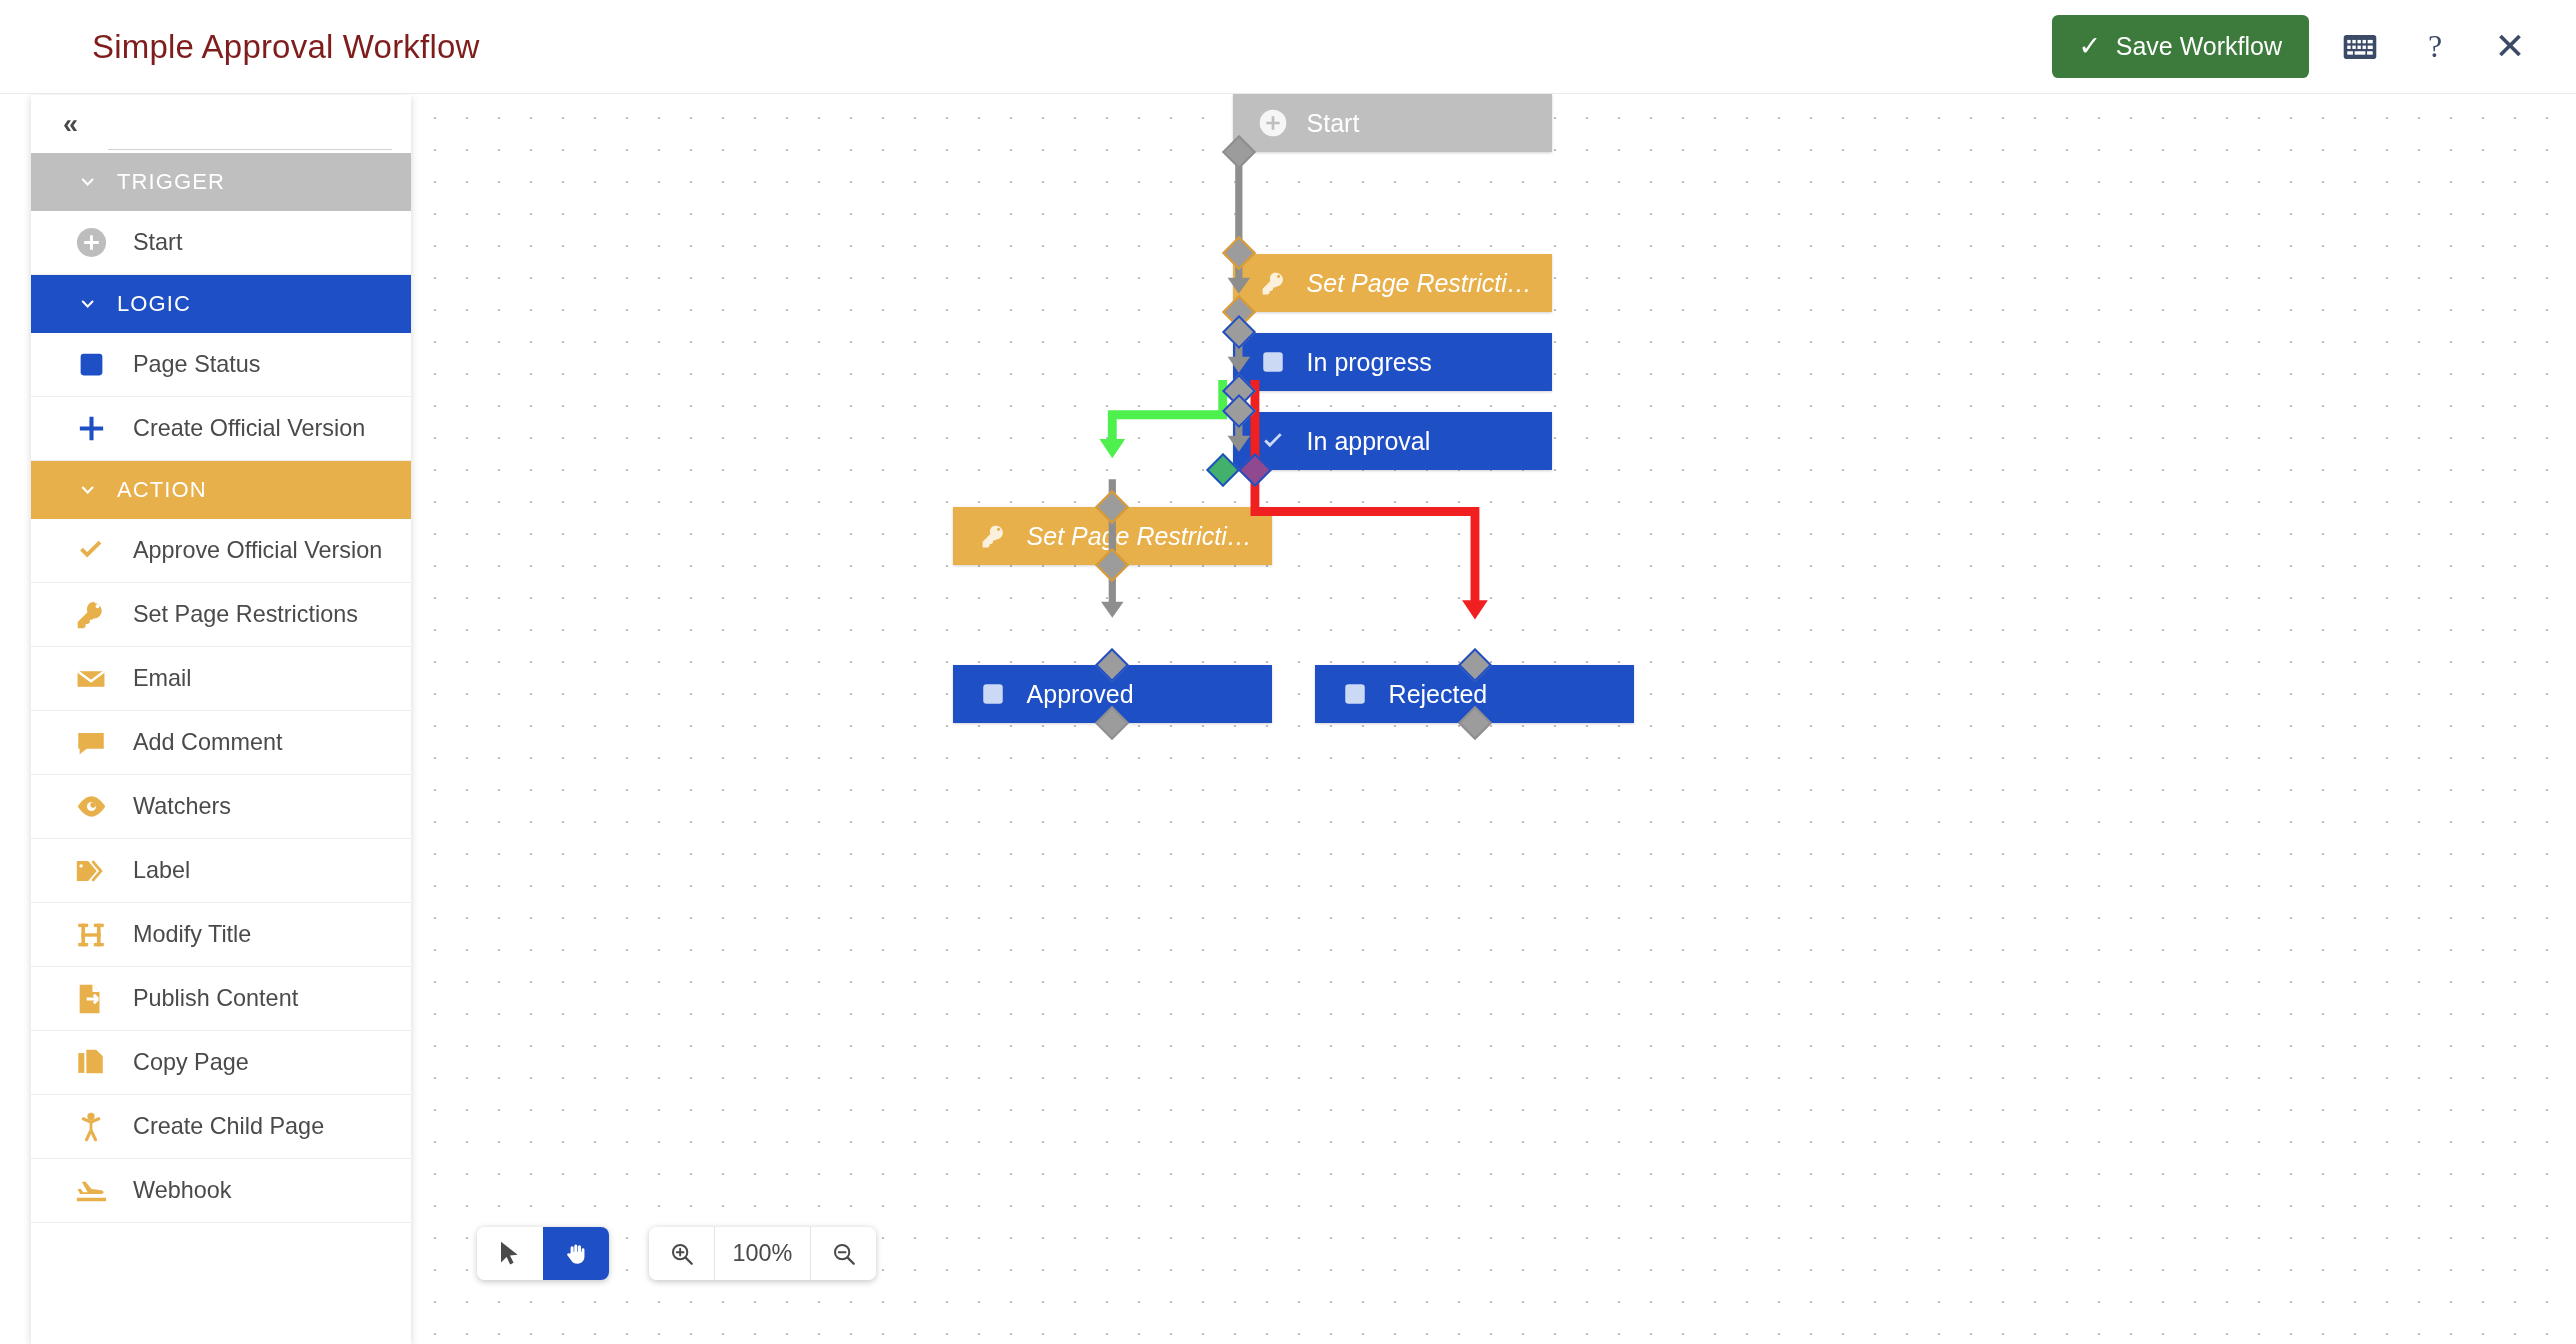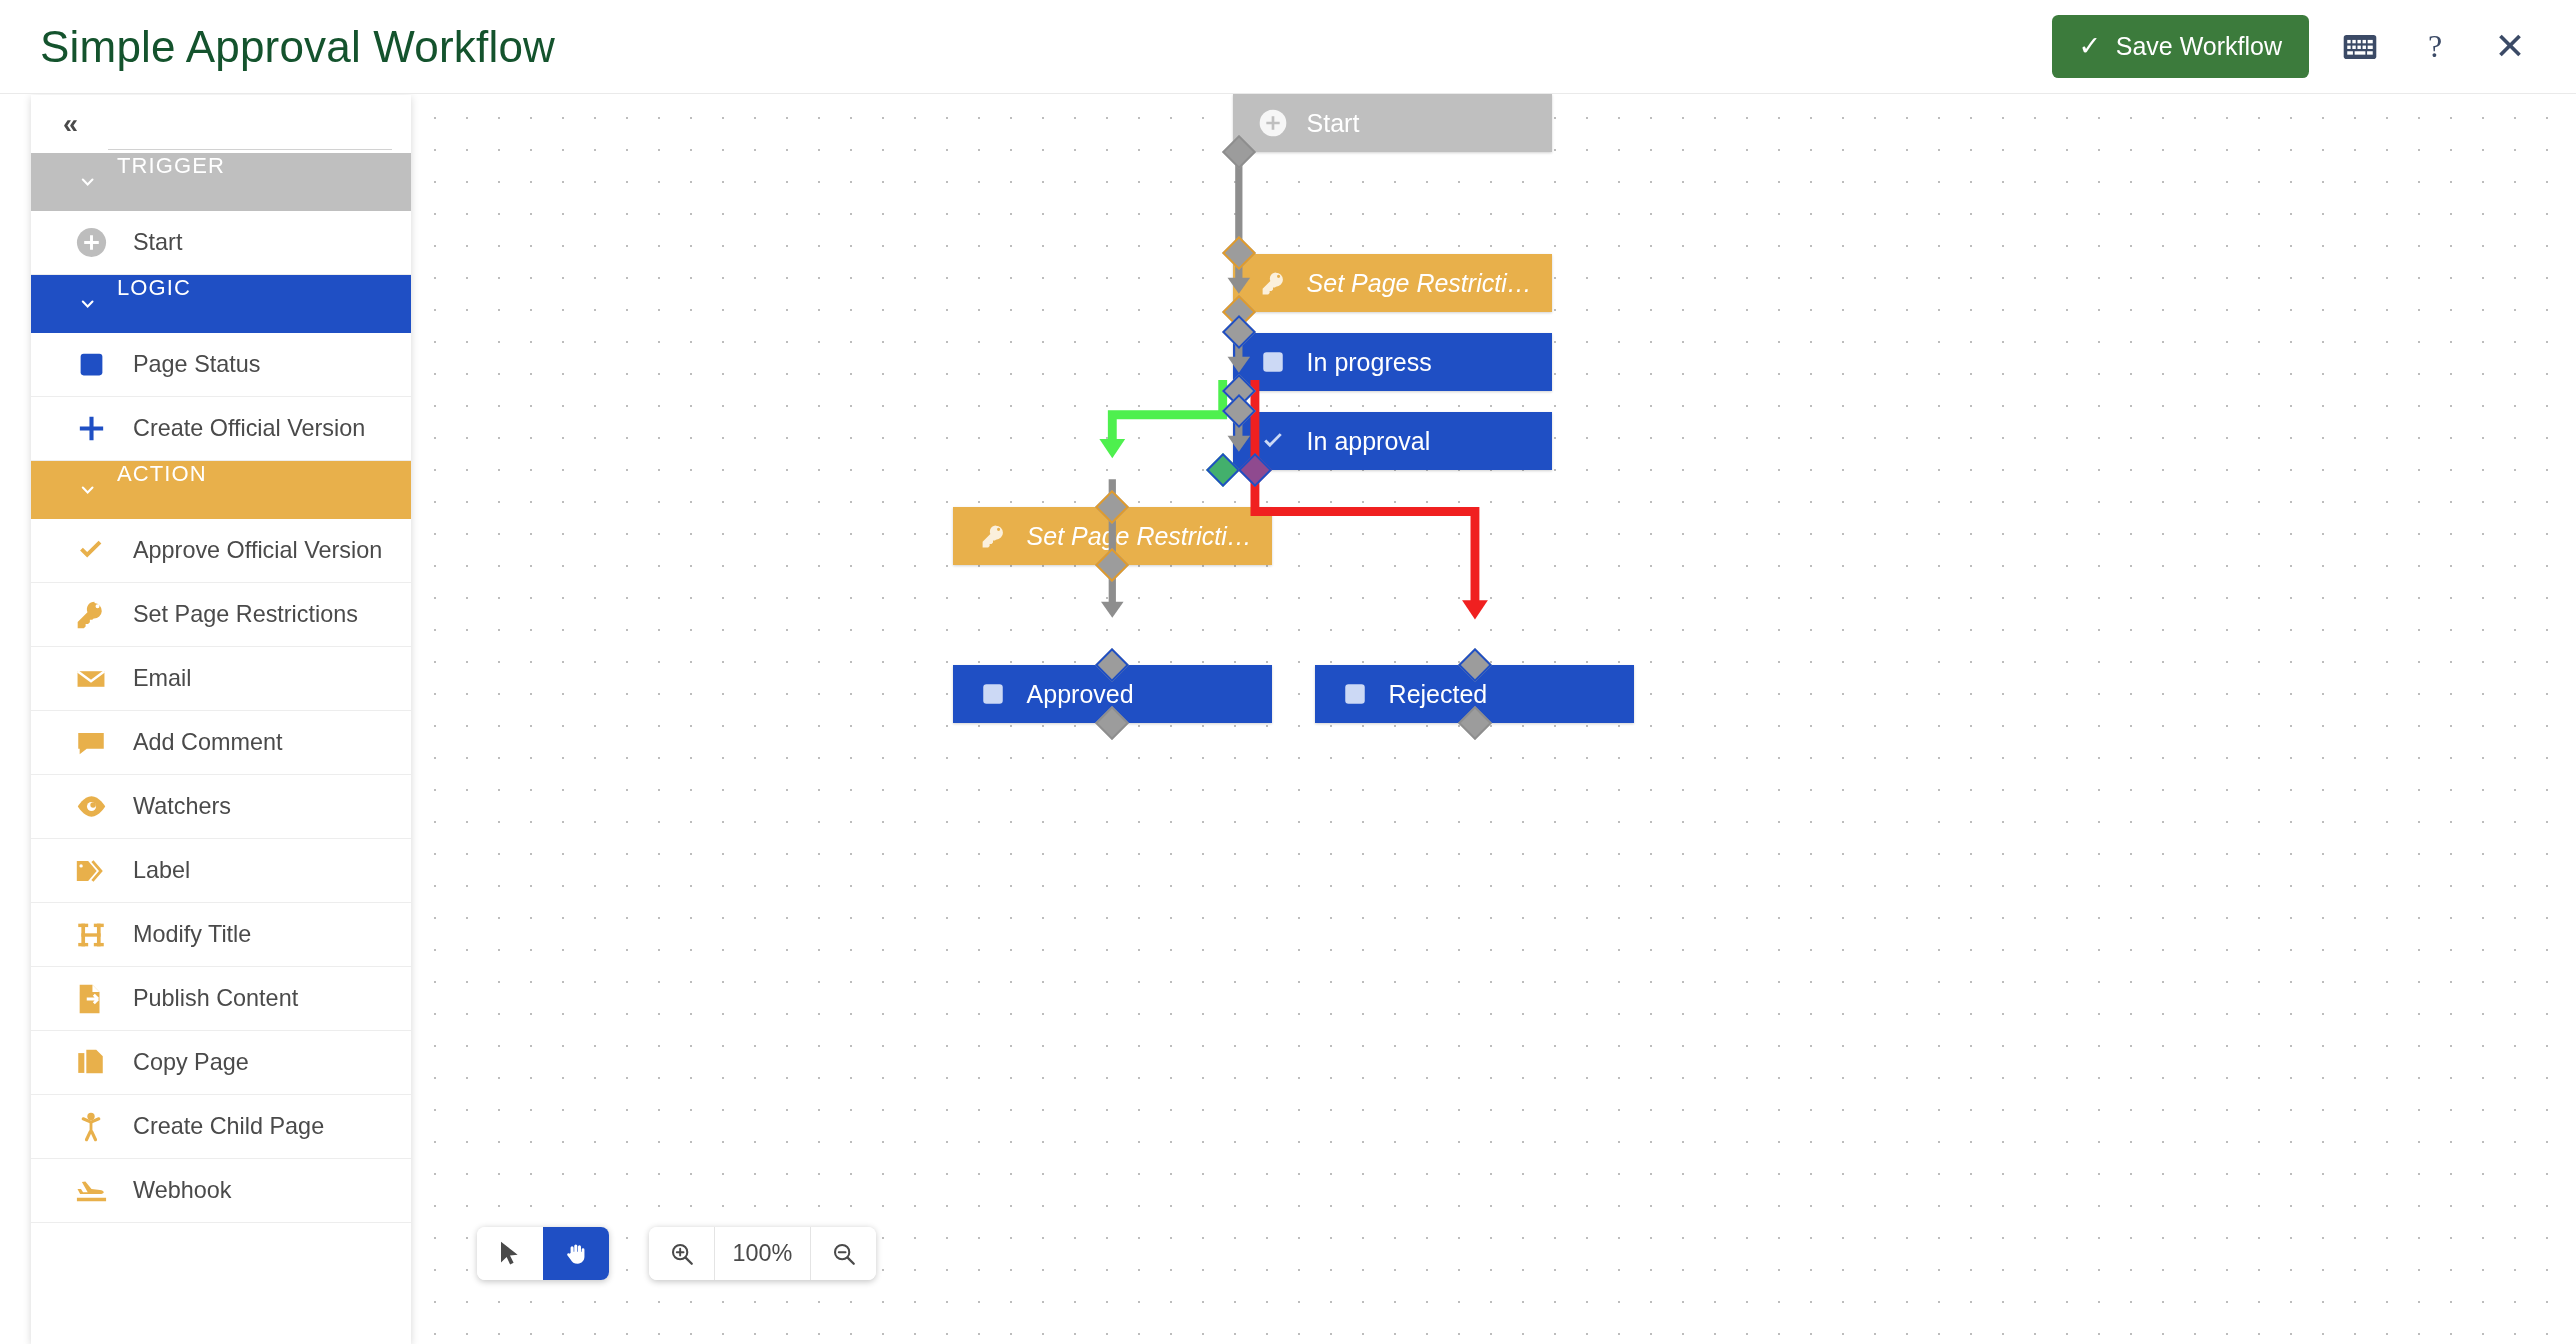--- a/index.html
+++ b/index.html
@@ -13,23 +13,23 @@
   
   .header {
     position: absolute; left: 0; top: 0;
     width: 2576px; height: 94px;
     background: #ffffff;
     border-bottom: 0.8px solid #eaeaea;
     display: flex; align-items: center;
     z-index: 50;
   }
   .page-title {
-    margin-left: 40px;
-    font-size: 44px;
-    color: #14532d;
+    margin-left: 92px;
+    font-size: 33px;
+    color: #7f1d1d;
     letter-spacing: 0.2px;
     white-space: nowrap;
   }
   .header-right {
     margin-left: auto; margin-right: 42px;
     display: flex; align-items: center; gap: 27px;
   }
   .save-btn {
     display: flex; align-items: center; gap: 14.5px;
     background: #3c7b3c;
@@ -86,21 +86,21 @@
     position: absolute; left: 77px; top: 13px;
     width: 284px; height: 42px;
     border: none; border-bottom: 1.6px solid #d2d2d2;
     background: transparent;
     font-size: 21px; color: #3c3c3c;
     font-family: "Liberation Sans", sans-serif;
     outline: none;
   }
   .sb-section {
     height: 58px;
-    display: flex; align-items: flex-start;
+    display: flex; align-items: center;
     padding-left: 47px;
     color: #ffffff;
     font-size: 22px;
     letter-spacing: 1.1px;
     cursor: pointer;
     position: relative;
   }
   .sb-section .caret {
     position: absolute; left: 47px; top: 50%;
     transform: translateY(-50%);

